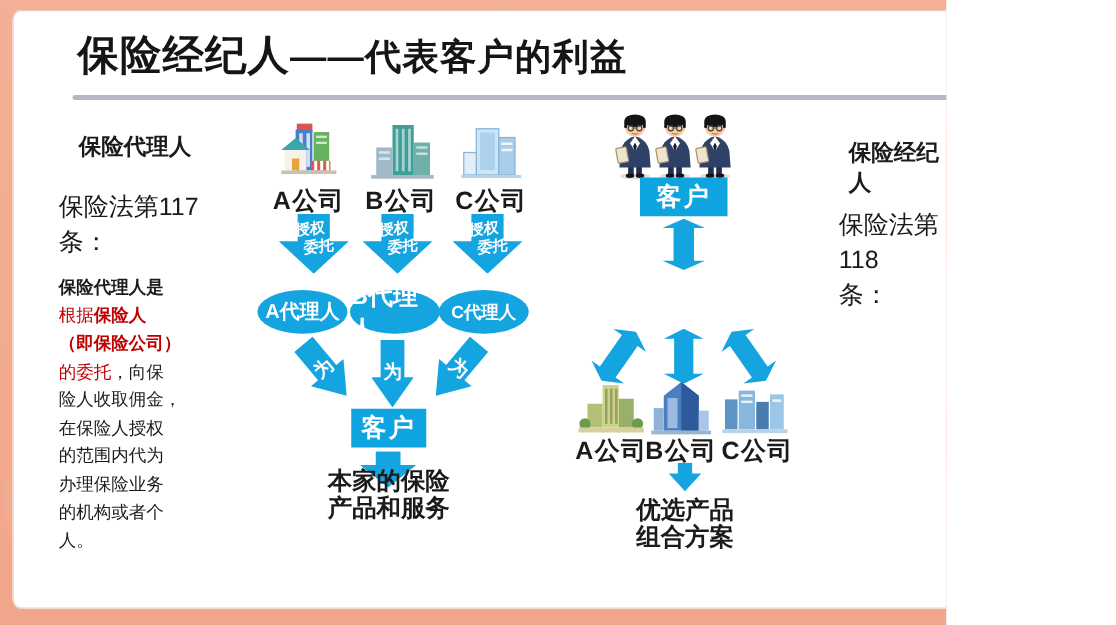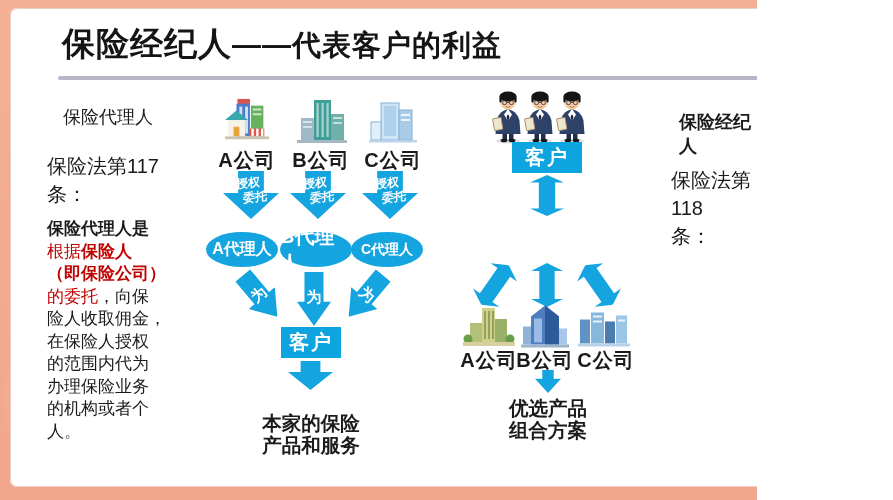--- a/index.html
+++ b/index.html
@@ -11,23 +11,23 @@
       radial-gradient(circle at 90% 70%, #f0a184 0 60px, transparent 90px),
       linear-gradient(180deg,#f4b096,#f1a68b);}
   .slide{position:absolute;left:10px;top:8px;width:872px;height:479px;background:#ffffff;border-radius:7px;box-shadow:0 0 0 1px #e8cfc2 inset;}
   .title{position:absolute;left:62px;top:22px;display:flex;align-items:baseline;color:#151515;white-space:nowrap;}
   .t-main{font-size:33px;font-weight:600;letter-spacing:1px;}
   .t-sub{font-size:29px;font-weight:bold;letter-spacing:1px;}
   .divider{position:absolute;left:58px;top:76px;width:779px;height:4px;background:#b6b6c6;border-radius:2px;}
   .pre{white-space:pre-line;}
   .bk{color:#1b1b1b;} .rd{color:#c00000;} .b{font-weight:bold;}
   
-  .lp-heading{position:absolute;left:63px;top:105px;font-size:18px;font-weight:normal;color:#1b1b1b;}
+  .lp-heading{position:absolute;left:63px;top:105px;font-size:18px;font-weight:bold;color:#1b1b1b;}
   .lp-law{position:absolute;left:47px;top:152px;font-size:20px;line-height:28px;color:#1b1b1b;}
-  .lp-para{position:absolute;left:47px;top:218px;width:152px;font-size:17px;line-height:22.5px;}
+  .lp-para{position:absolute;left:47px;top:218px;width:152px;font-size:14px;line-height:22.5px;}
   
   .rp-heading{position:absolute;left:679px;top:110px;font-size:18px;font-weight:bold;color:#1b1b1b;}
   .rp-law{position:absolute;left:671px;top:166px;font-size:20px;line-height:28px;color:#1b1b1b;}
   .rp-para{position:absolute;left:671px;top:231px;width:154px;font-size:19.5px;line-height:22.5px;}
   
   .abs{position:absolute;}
   .arrow{position:absolute;}
   .arrow .shape{position:absolute;display:block;left:0;top:0;width:100%;height:100%;background:#14a4df;}
   .blk .shape{clip-path:polygon(27% 0,73% 0,73% 46%,100% 46%,50% 100%,0 46%,27% 46%);}
   .fwa .shape{clip-path:polygon(22% 0,78% 0,78% 55%,100% 55%,50% 100%,0 55%,22% 55%);}
@@ -49,21 +49,21 @@
   .da2{left:290px;top:171px;width:56px;height:48px;}
   .da3{left:362px;top:171px;width:56px;height:48px;}
   .elA{left:206px;top:232px;width:72px;height:35px;font-size:16px;}
   .elB{left:280px;top:232px;width:72px;height:35px;font-size:20px;}
   .elC{left:351px;top:232px;width:72px;height:35px;font-size:14px;}
   .fa1{left:243px;top:269px;width:34px;height:54px;transform:rotate(-40deg);}
   .fa2{left:297px;top:272px;width:34px;height:54px;}
   .fa3{left:349px;top:269px;width:34px;height:54px;transform:rotate(40deg);}
   .kb1{left:281px;top:327px;width:60px;height:31px;font-size:20px;}
   .sa1{left:288px;top:361px;width:45px;height:29px;}
-  .res1{left:238px;top:412px;width:146px;}
+  .res1{left:238px;top:374px;width:146px;}
   
   .man1{left:491px;top:90px;} .man2{left:523px;top:90px;} .man3{left:555px;top:90px;}
   .kb2{left:512px;top:142px;width:70px;height:31px;font-size:20px;}
   .dv1{left:530px;top:175px;width:34px;height:41px;}
   .elK{left:495px;top:217px;width:100px;height:41px;font-size:20px;letter-spacing:2px;}
   .df1{left:479px;top:261px;width:32px;height:48px;transform:rotate(35deg);}
   .df2{left:531px;top:263px;width:32px;height:44px;}
   .df3{left:583px;top:261px;width:32px;height:48px;transform:rotate(-35deg);}
   .bA2{left:462px;top:305px;width:54px;height:44px;}
   .bB2{left:521px;top:302px;width:48px;height:47px;}

